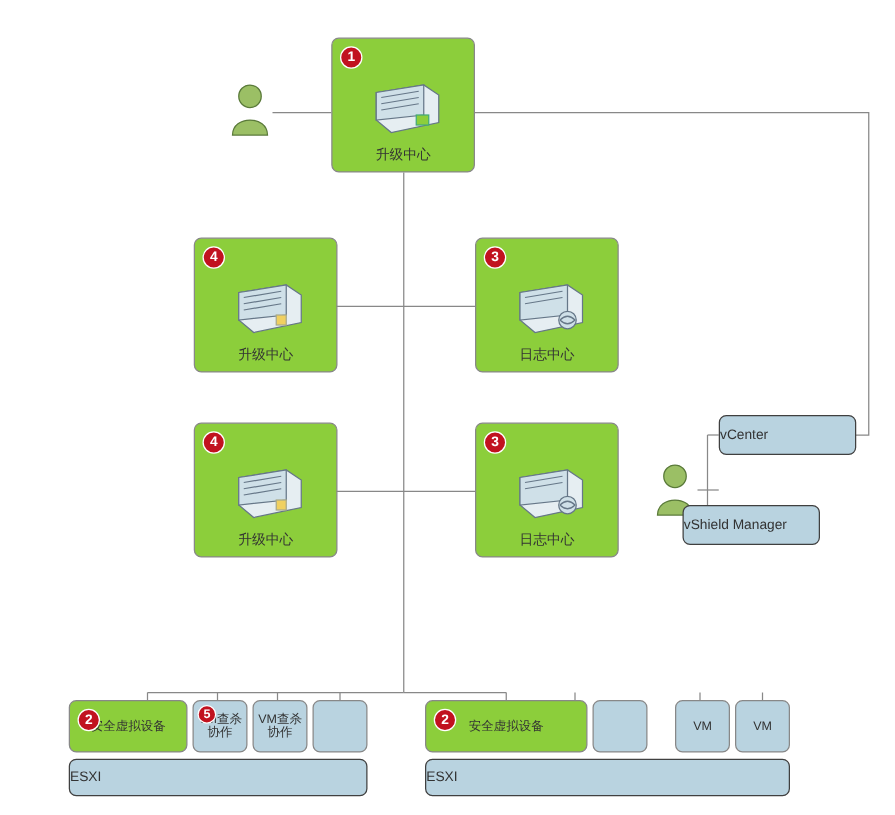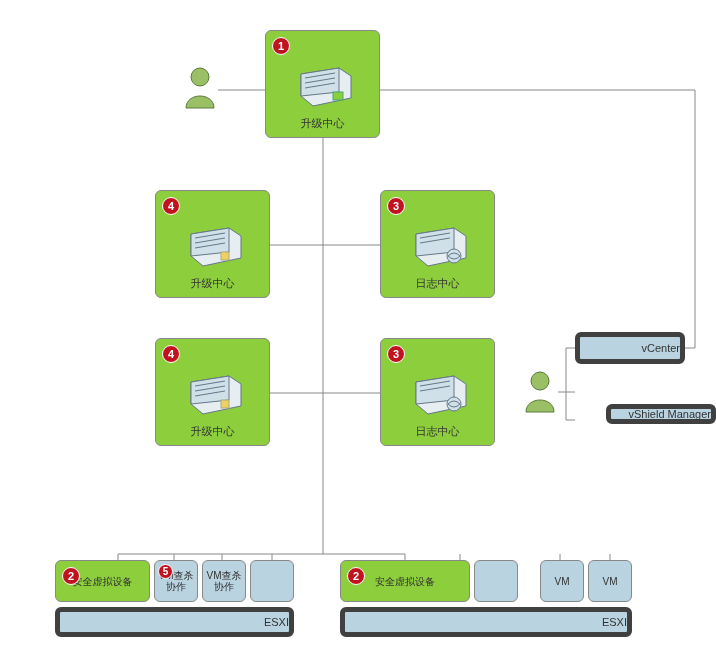--- a/index.html
+++ b/index.html
@@ -70,25 +70,25 @@
     display: flex;
     align-items: center;
     justify-content: center;
     text-align: center;
     font-size: 10px;
     line-height: 11px;
     padding: 2px;
   }
   .wide-box {
     position: absolute;
-    border: 5px solid #404040;
+    border: 1px solid #404040;
     border-radius: 6px;
     display: flex;
     align-items: center;
-    justify-content: flex-end;
+    justify-content: flex-start;
     font-size: 11px;
   }
 </style>
 </head>
 <body>
 
 <div class="canvas">
 
 <svg class="lines">
   <g stroke="#888" stroke-width="1" fill="none">
@@ -208,21 +208,21 @@
   <svg viewBox="0 0 36 44">
     <circle cx="18" cy="11" r="9" fill="#9bbf65" stroke="#5a7a3a"></circle>
     <path d="M4 42 C4 26 32 26 32 42 Z" fill="#9bbf65" stroke="#5a7a3a"></path>
   </svg>
 </div>
 
 <div class="wide-box blue" style="left:575px; top:332px; width:110px; height:32px;">
   <span>vCenter</span>
 </div>
 
-<div class="wide-box blue" style="left:606px; top:404px; width:110px; height:20px;">
+<div class="wide-box blue" style="left:546px; top:404px; width:110px; height:32px;">
   <span>vShield Manager</span>
 </div>
 
 <div class="small-box green" style="left:55px; top:560px; width:95px; height:42px;">
   <div class="badge">2</div>
   <span>安全虚拟设备</span>
 </div>
 <div class="small-box blue" style="left:154px; top:560px; width:44px; height:42px;">
   <div class="badge" style="left:3px;top:3px;width:15px;height:15px;font-size:10px;">5</div>
   <span>VM查杀协作</span>

